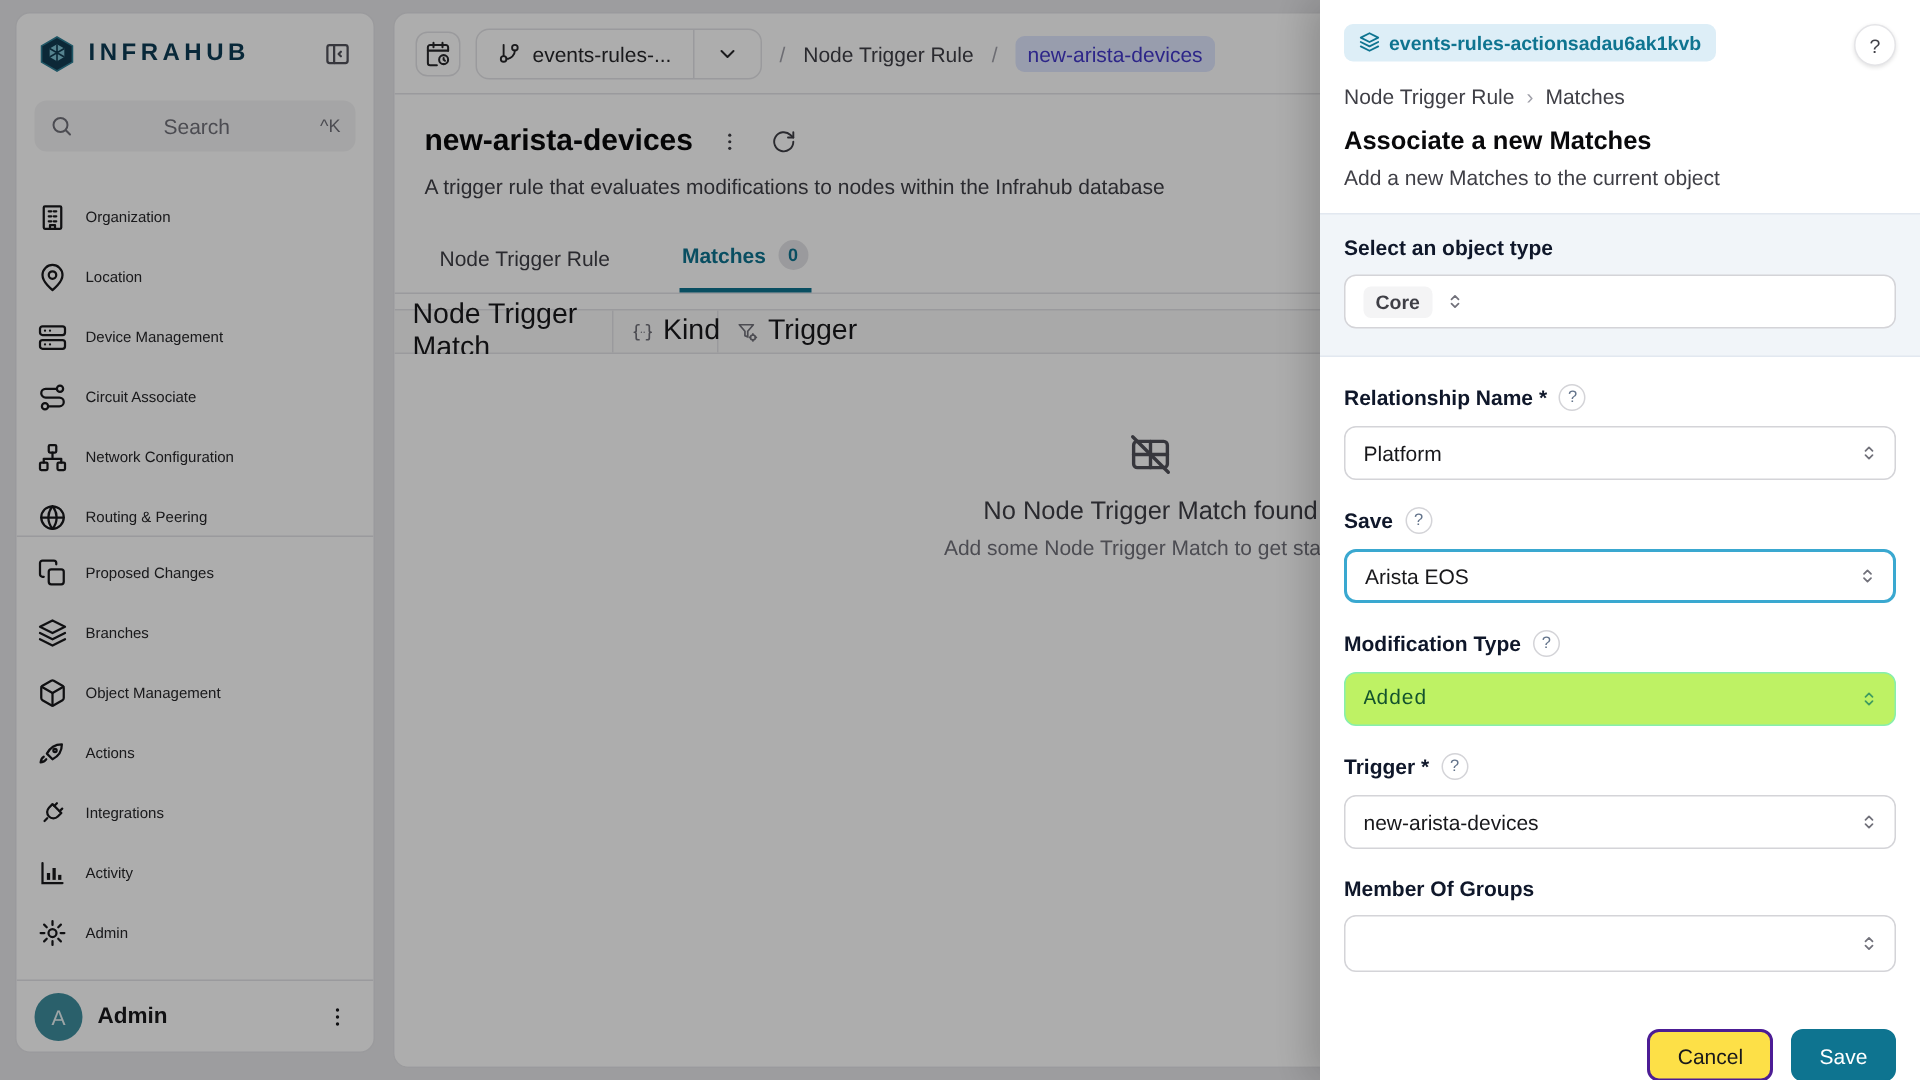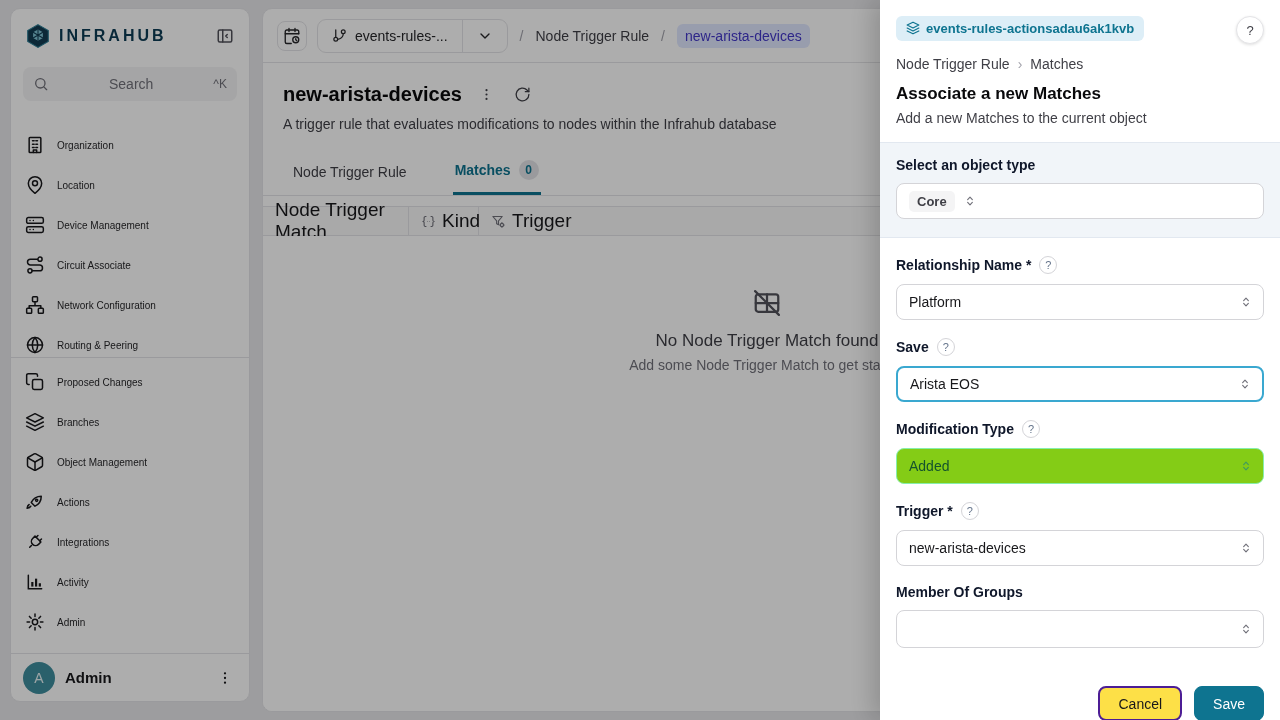--- a/index.html
+++ b/index.html
@@ -83,21 +83,21 @@
   .type-band { margin-top:16px; background:#f1f5f9; border-top:1px solid #e2e8f0; border-bottom:1px solid #e2e8f0; padding:14px 16px 18px 16px; }
   .field-label-row { display:flex; align-items:center; gap:8px; margin-bottom:10px; }
   .field-label { font-size:14px; font-weight:600; color:#0f172a; }
   .mini-help { width:18px; height:18px; border-radius:50%; border:1px solid #d4d4d8; background:#fff; color:#64748b;
     font-size:11px; line-height:16px; text-align:center; cursor:pointer; flex:none; }
   .select { height:36px; background:#fff; border:1px solid #d4d4d8; border-radius:8px; display:flex; align-items:center;
     padding:0 10px 0 12px; font-size:14px; color:#18181b; cursor:pointer; gap:8px; }
   .select .val { flex:1; white-space:nowrap; overflow:hidden; }
   .select .updown { color:#71717a; flex:none; }
   .select.focused { border:2px solid #3aa8d0; }
-  .select.green { background:#84cc16; border-color:#86efac; color:#14532d; }
+  .select.green { background:#bef264; border-color:#86efac; color:#14532d;font-family:Liberation Mono, monospace; }
   .select.green .updown { color:#3f9b5f; }
   .core-badge { background:#f4f4f5; border-radius:5px; font-size:13px; font-weight:600; color:#3f3f46; padding:3px 8px; flex:none; }
   .fields { padding:18px 16px 16px 16px; }
   .field { margin-bottom:18px; }
   .select.tall { height:38px; }
   .drawer-footer { display:flex; justify-content:flex-end; gap:12px; padding:2px 16px 16px 16px; margin-top:2px; }
   .btn { height:35px; border-radius:8px; font-size:14px; font-weight:500; padding:0 18px; cursor:pointer; font-family:inherit; }
   .btn-cancel { background:#fde047; border:2px solid #4c1d95; color:#18181b; }
   .btn-save { background:#0e7490; border:1px solid #0e7490; color:#fff; }
 

